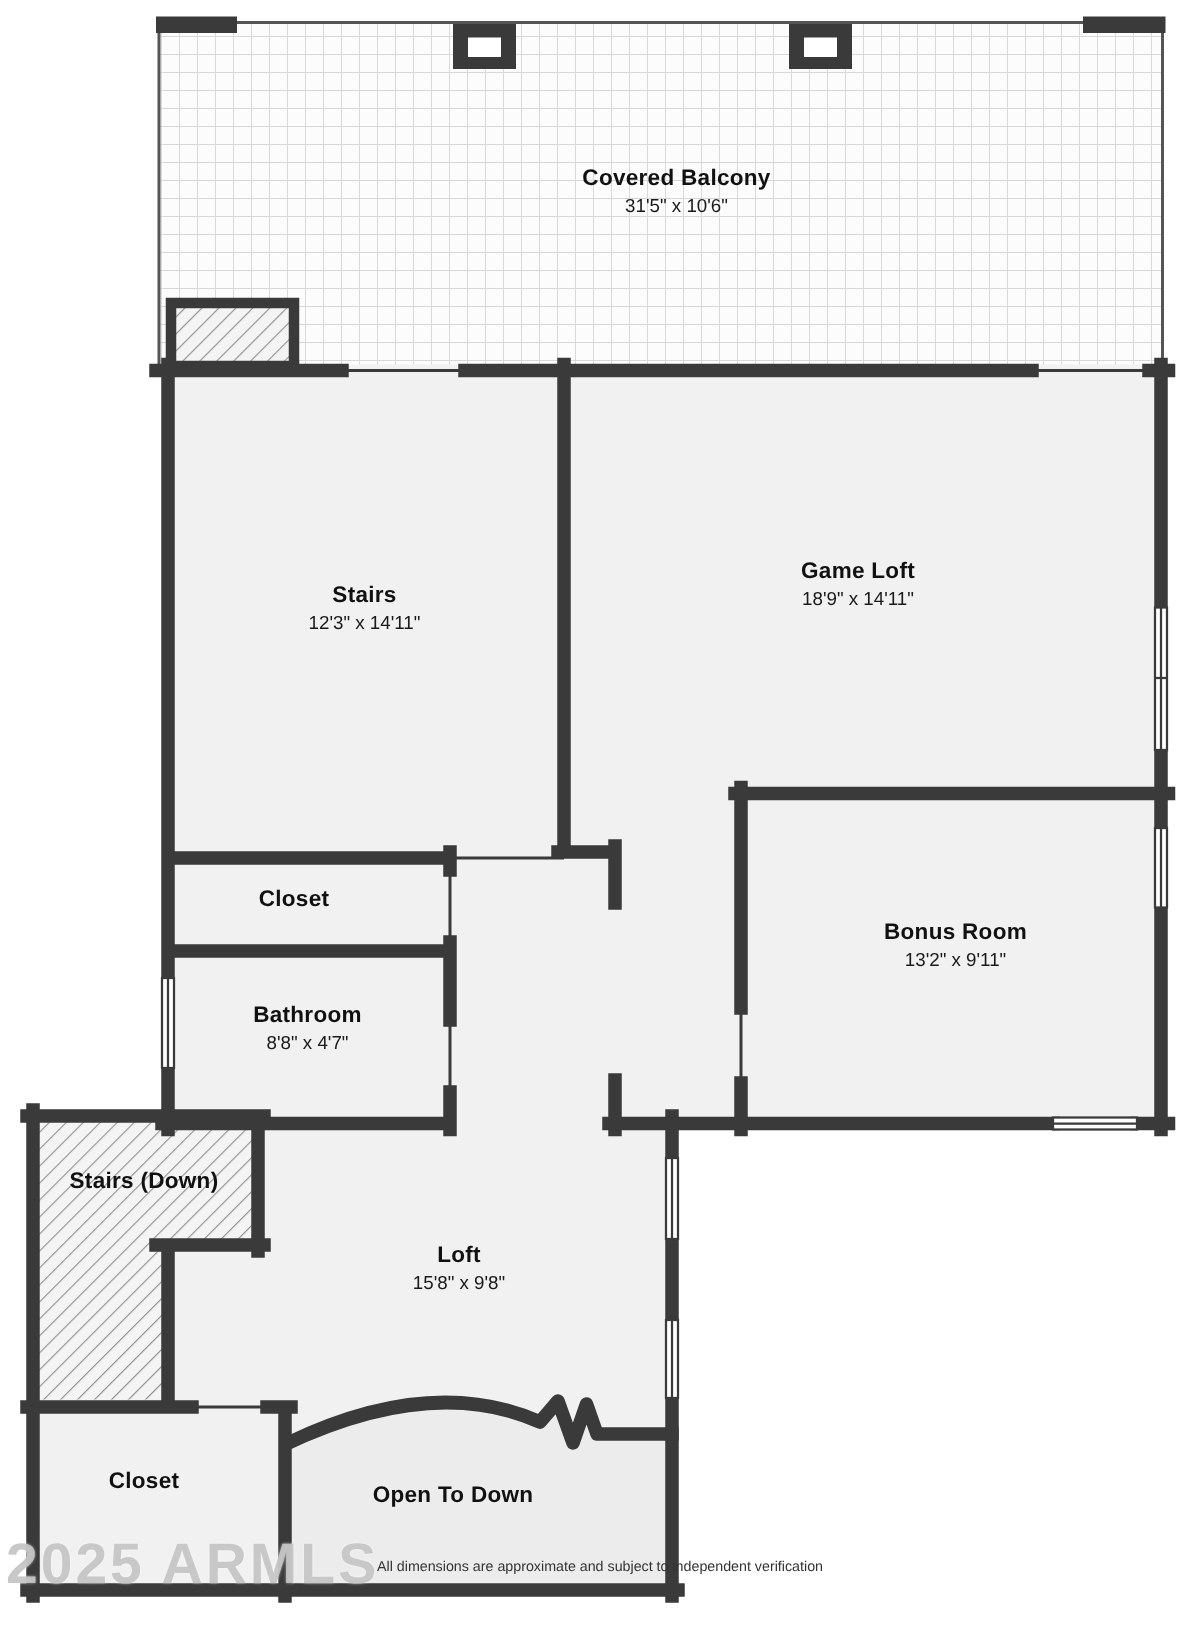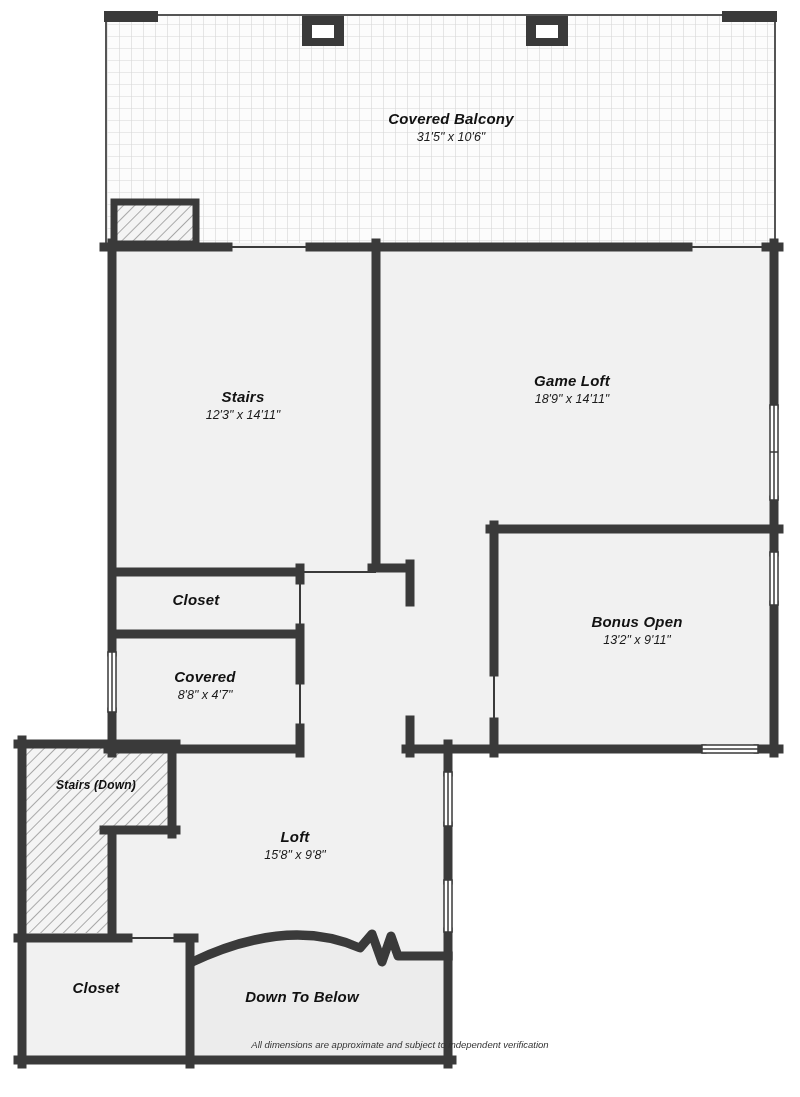--- a/index.html
+++ b/index.html
@@ -2,33 +2,32 @@
 <html><head>
 <meta charset="utf-8">
 <style>
   html,body{margin:0;padding:0;background:#ffffff;}
   #stage{
     position:relative;
     width:800px;height:1097px;
     background:#ffffff;
     font-family:"Liberation Sans", sans-serif;
     overflow:hidden;
-    font-style:italic;
   }
   #plan-svg{position:absolute;left:0;top:0;}
   .label{
     position:absolute;
     transform:translateX(-50%);
     text-align:center;
     color:#111111;
     white-space:nowrap;
     line-height:1.15;
   }
   .rname{font-weight:bold;font-size:15px;letter-spacing:.2px;}
-  .label.small .rname{font-size:12px;}
+  .label.small .rname{font-size:15px;}
   .rdims{font-size:12.5px;margin-top:3px;color:#1a1a1a;}
   .watermark{
     position:absolute;
     left:4px;top:1022px;
     font-size:38px;
     font-weight:600;
     letter-spacing:2px;
     color:rgba(195,195,195,0.92);
     text-shadow:0 0 2px rgba(255,255,255,.6);
   }
@@ -139,46 +138,47 @@
     <div class="rname">Stairs</div>
     <div class="rdims">12'3" x 14'11"</div>
   </div>
 
   <div class="label" style="left:572px;top:372px">
     <div class="rname">Game Loft</div>
     <div class="rdims">18'9" x 14'11"</div>
   </div>
 
   <div class="label" style="left:637px;top:613px">
-    <div class="rname">Bonus Open</div>
+    <div class="rname">Bonus Room</div>
     <div class="rdims">13'2" x 9'11"</div>
   </div>
 
   <div class="label" style="left:196px;top:591px">
     <div class="rname">Closet</div>
   </div>
 
   <div class="label" style="left:205px;top:668px">
-    <div class="rname">Covered</div>
+    <div class="rname">Bathroom</div>
     <div class="rdims">8'8" x 4'7"</div>
   </div>
 
   <div class="label small" style="left:96px;top:779px">
     <div class="rname">Stairs (Down)</div>
   </div>
 
-  <div class="label" style="left:295px;top:828px">
+  <div class="label" style="left:306px;top:828px">
     <div class="rname">Loft</div>
     <div class="rdims">15'8" x 9'8"</div>
   </div>
 
   <div class="label" style="left:96px;top:979px">
     <div class="rname">Closet</div>
   </div>
 
   <div class="label" style="left:302px;top:988px">
-    <div class="rname">Down To Below</div>
+    <div class="rname">Open To Down</div>
   </div>
 
+  <div class="watermark">2025 ARMLS</div>
 
   <div class="footer-note">All dimensions are approximate and subject to independent verification</div>
 
 </div>
 
 </body></html>

